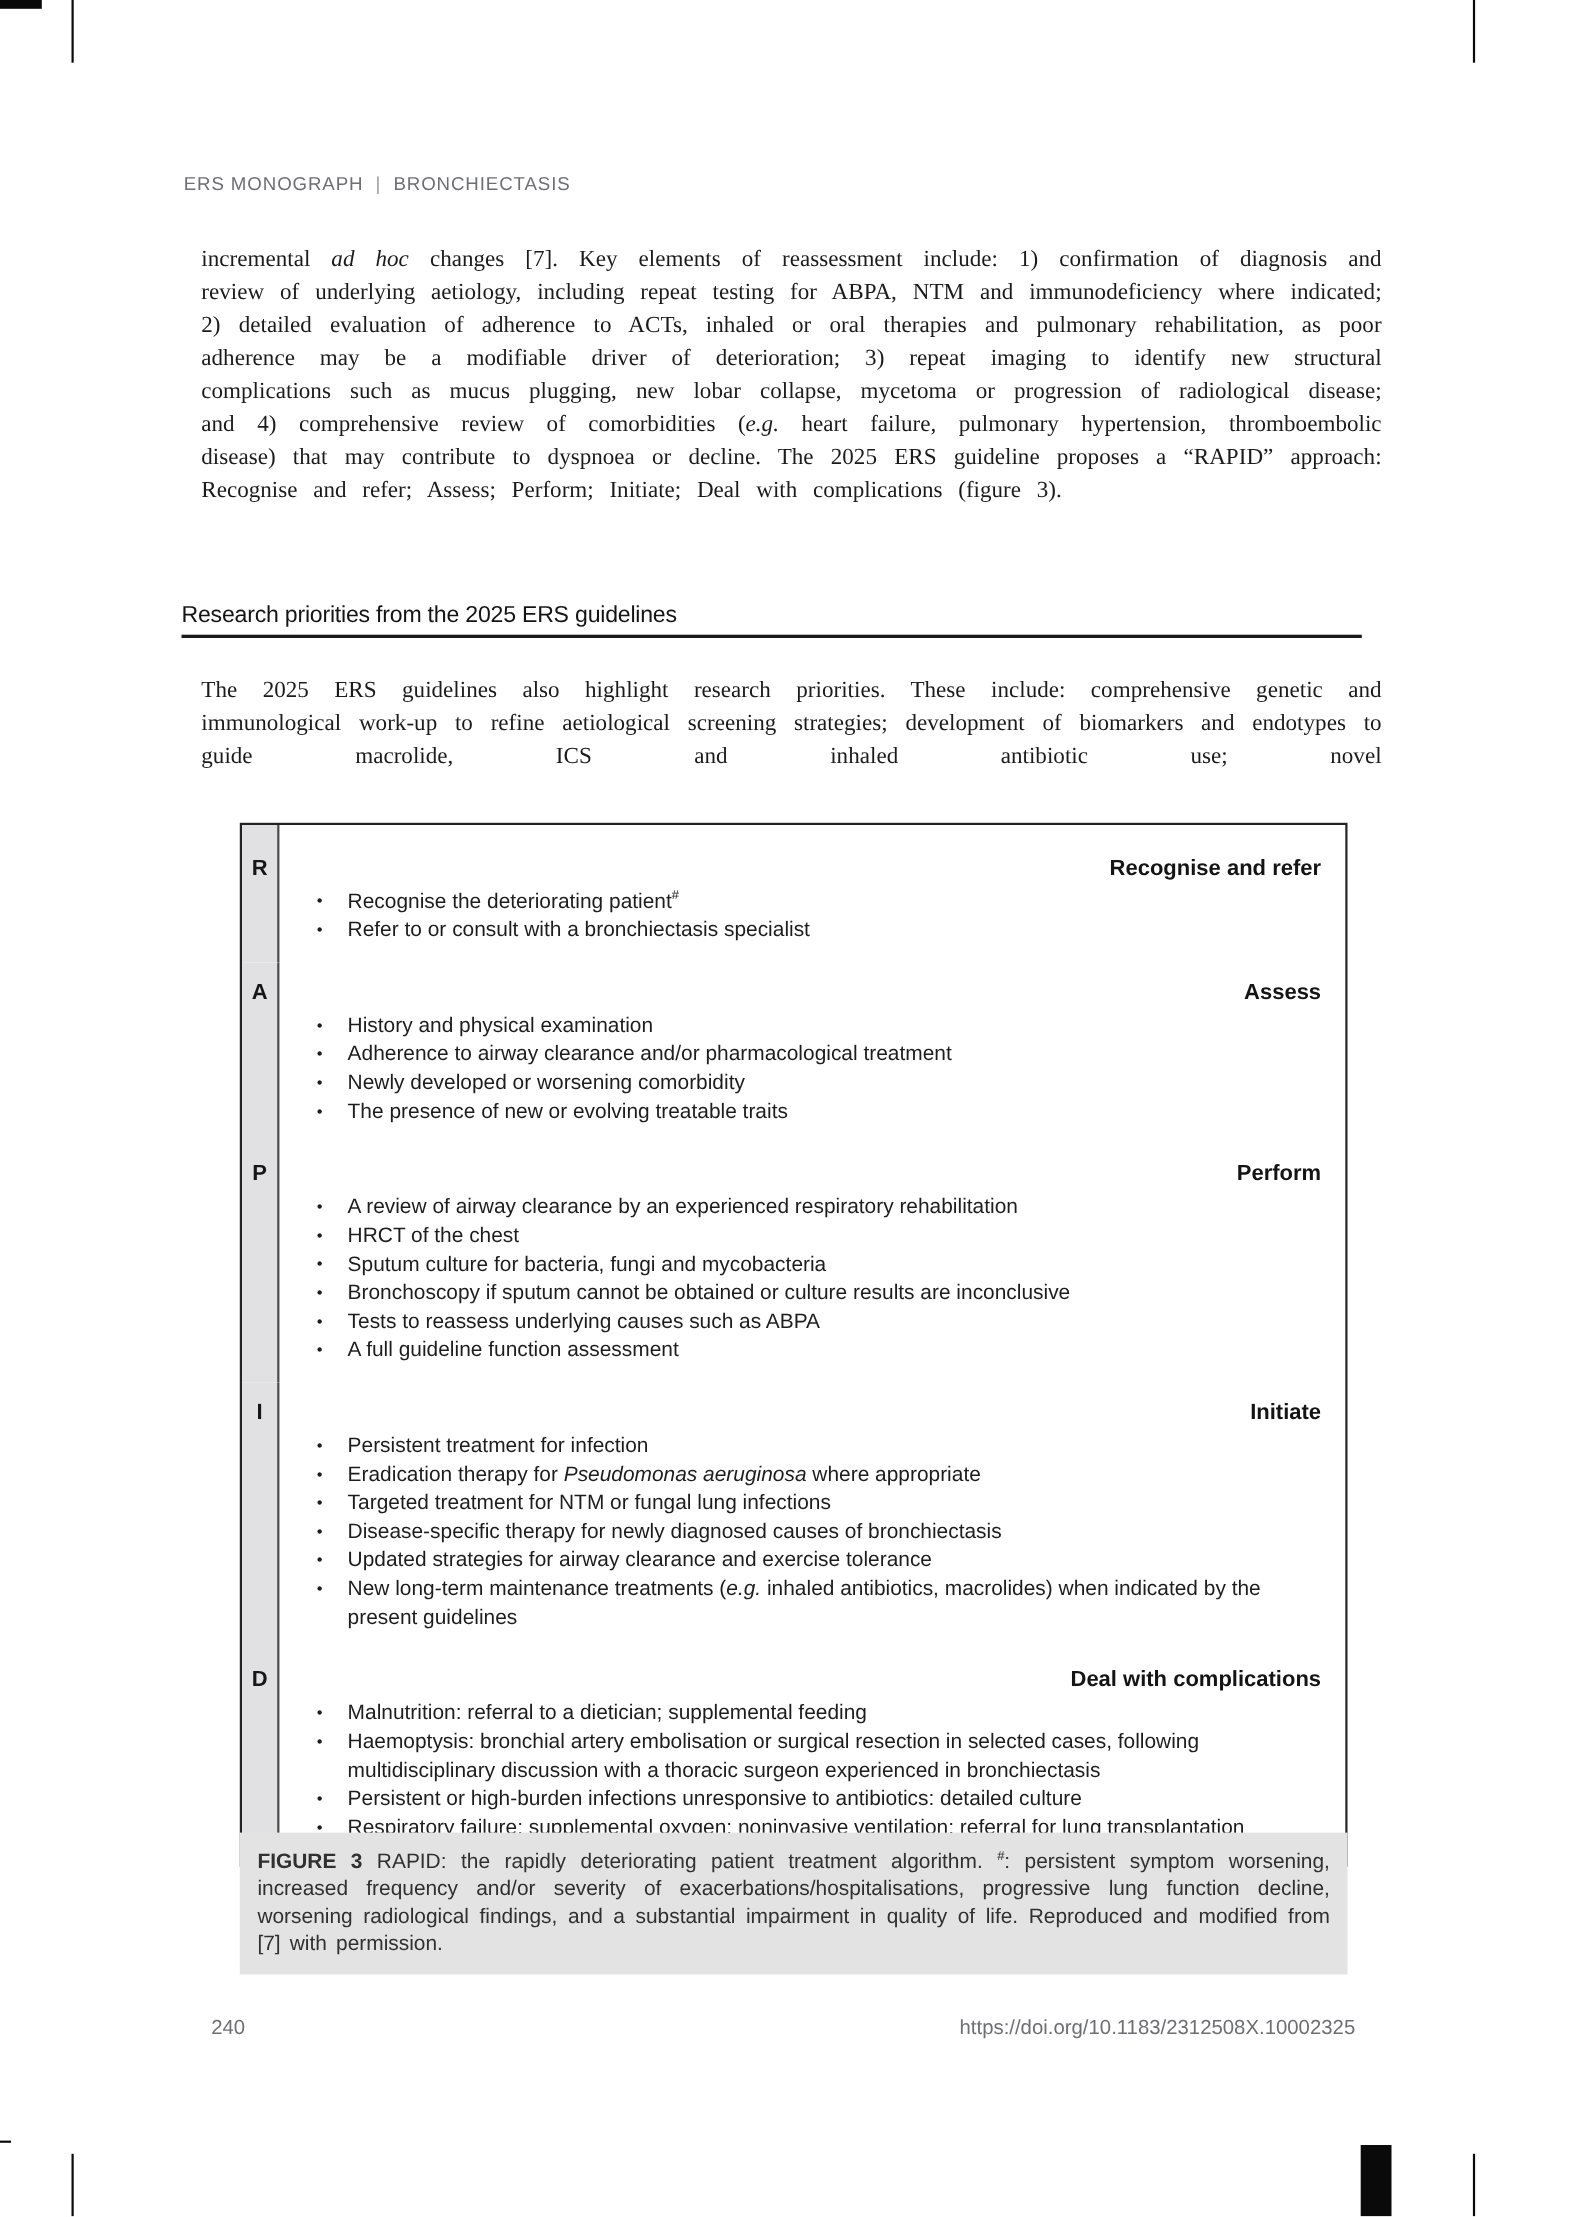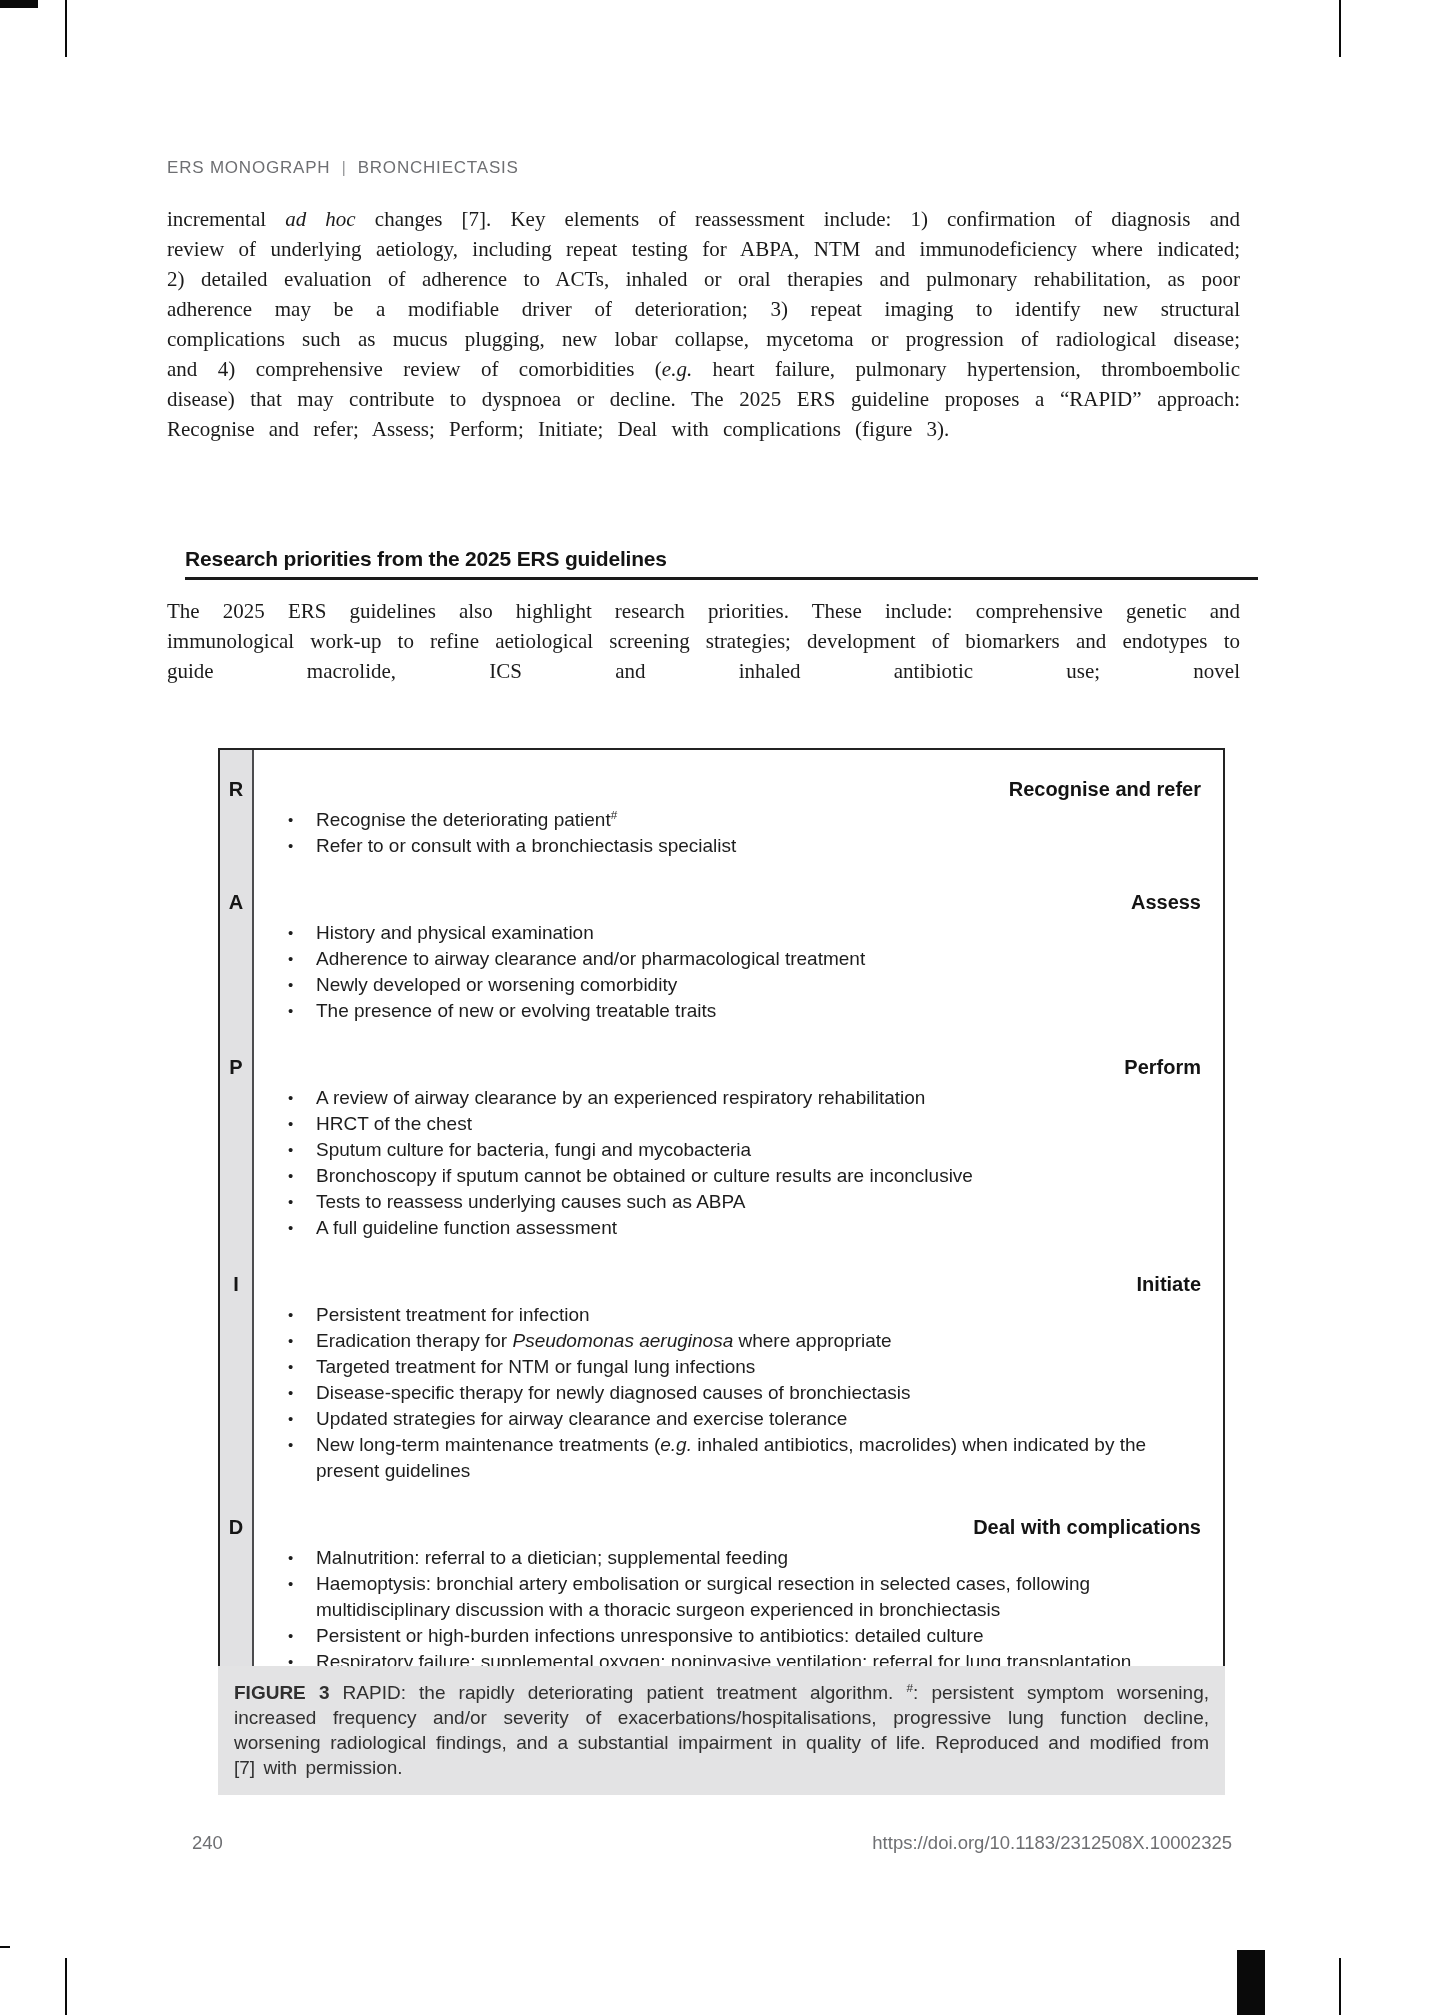--- a/index.html
+++ b/index.html
@@ -28,33 +28,33 @@
     font-size:17px; letter-spacing:0.8px; color:#6e6f72;
     font-family:"Liberation Sans", sans-serif;
   }
   #running-header .sep { margin:0 11px; color:#9b9c9e; }
 
   
   .bodycopy {
     position:absolute; left:167px; width:1073px;
     font-family:"Liberation Serif", serif;
     font-size:21px; line-height:30px; color:#1b1b1b;
-    text-align:justify; word-spacing:9px; margin:0;
+    text-align:justify; word-spacing:9px; margin:16px;
   }
   #paragraph-1 { top:204px; }
   #paragraph-2 { top:596px; text-align-last:justify; }
   .it { font-style:italic; }
   .bd { font-weight:bold; }
   sup { font-size:0.62em; line-height:0; vertical-align:super; }
 
   
   #section-heading {
-    position:absolute; left:185px; top:547px; width:1073px;
-    font-family:"Liberation Sans", sans-serif;
-    font-size:21px; font-weight:bold; letter-spacing:-0.2px; color:#141414;
+    position:absolute; left:165px; top:547px; width:1073px;
+    font-family:"Liberation Sans", sans-serif;
+    font-size:21px; font-weight:normal; letter-spacing:-0.2px; color:#141414;
     padding-bottom:6px; border-bottom:3px solid #1a1a1a; margin:0;
   }
 
   
   #rapid-figure {
     position:absolute; left:218px; top:748px; width:1007px;
     box-sizing:border-box;
     border:2px solid #232323;
     background:#ffffff;
     display:grid;

